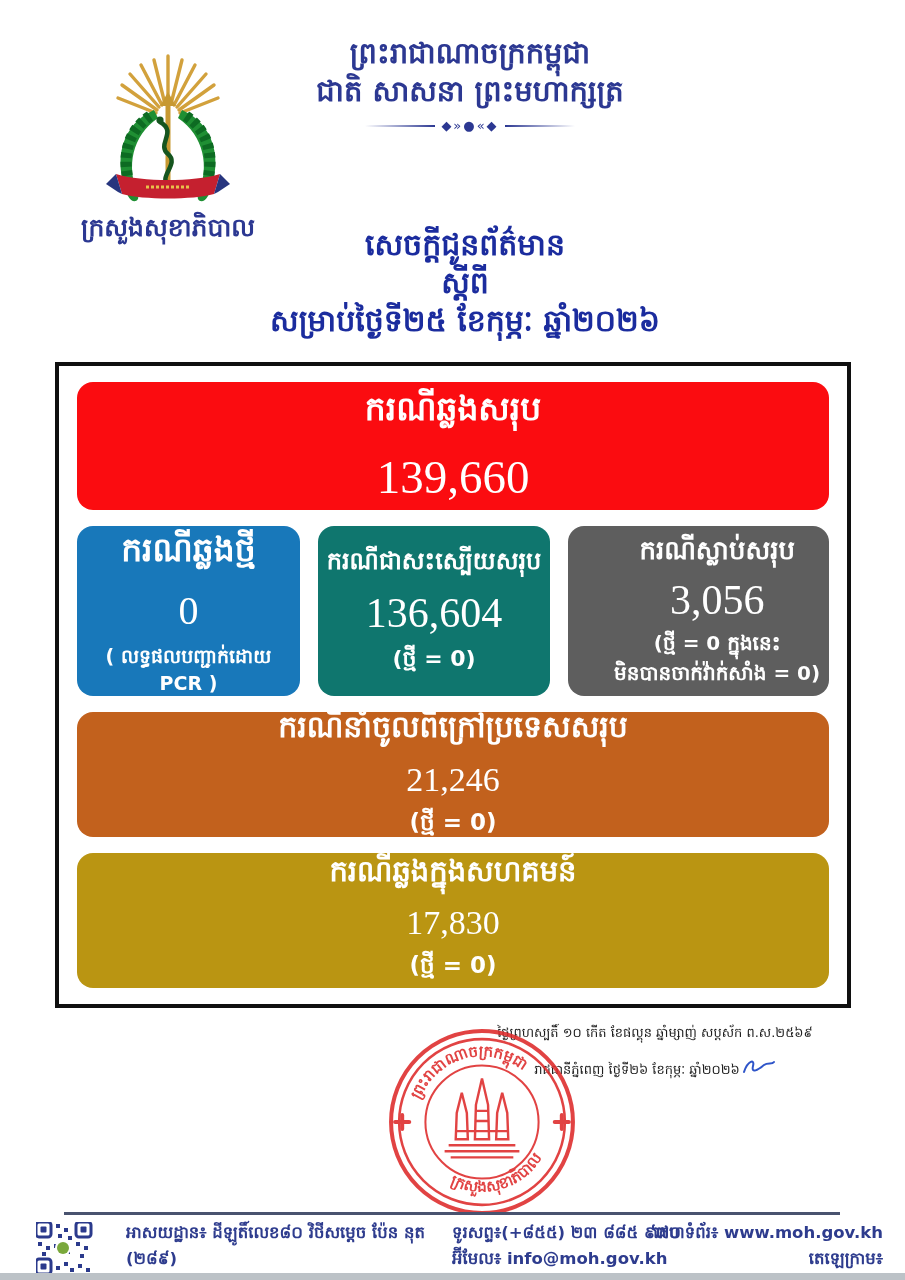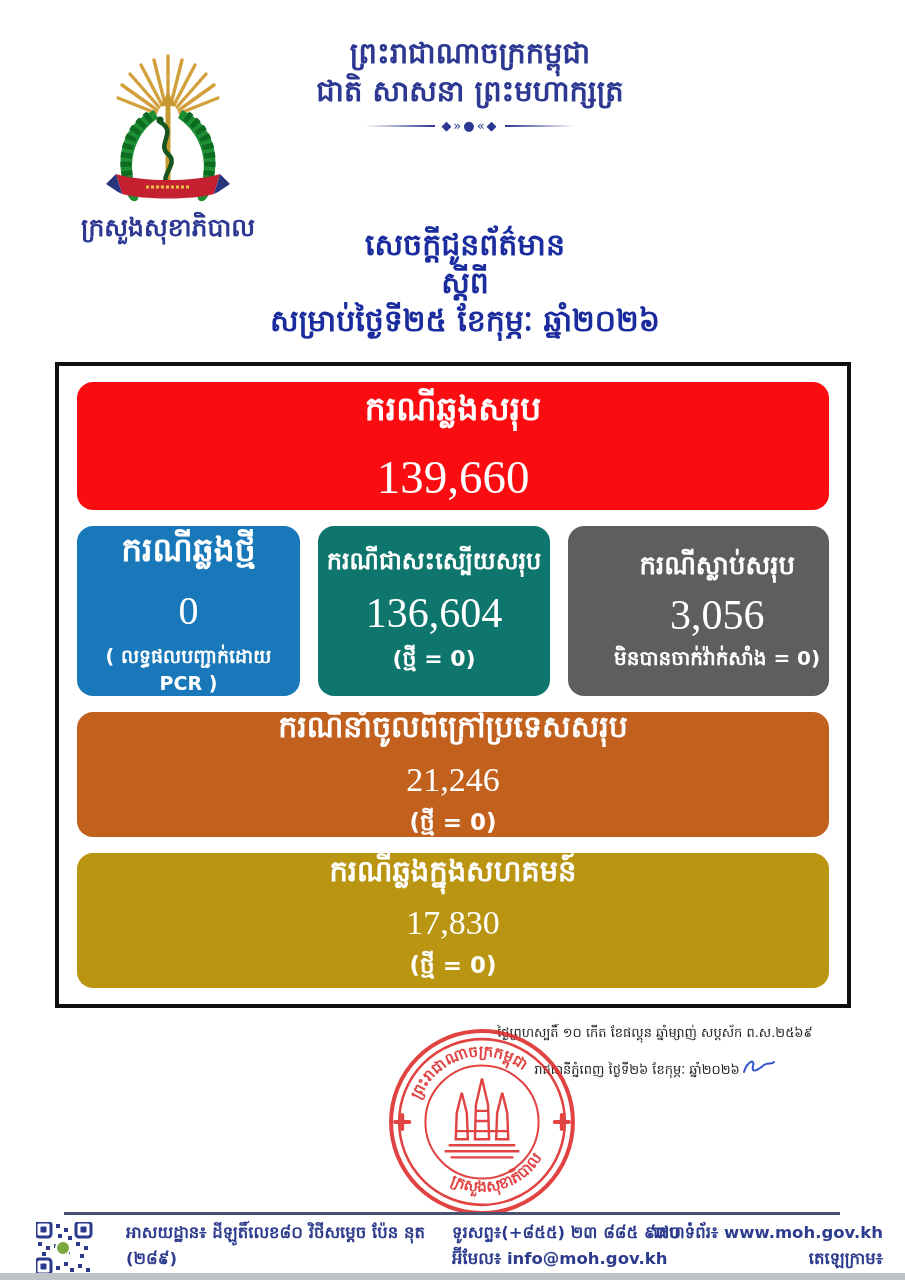--- a/index.html
+++ b/index.html
@@ -130,20 +130,21 @@
       </div>
       <div class="sbox box-recovered">
         <div class="lbl">ករណីជាសះស្បើយសរុប</div>
         <div class="val">136,604</div>
         <div class="note">(ថ្មី = 0)</div>
       </div>
       <div class="sbox box-deaths">
         <div class="lbl">ករណីស្លាប់សរុប</div>
         <div class="val">3,056</div>
         <div class="note">
+          <div>(ថ្មី = 0 ក្នុងនេះ</div>
           <div>មិនបានចាក់វ៉ាក់សាំង = 0)</div>
         </div>
       </div>
     </div>
 
     <div class="sbox box-imported">
       <div class="lbl">ករណីនាំចូលពីក្រៅប្រទេសសរុប</div>
       <div class="val">21,246</div>
       <div class="note">(ថ្មី = 0)</div>
     </div>

